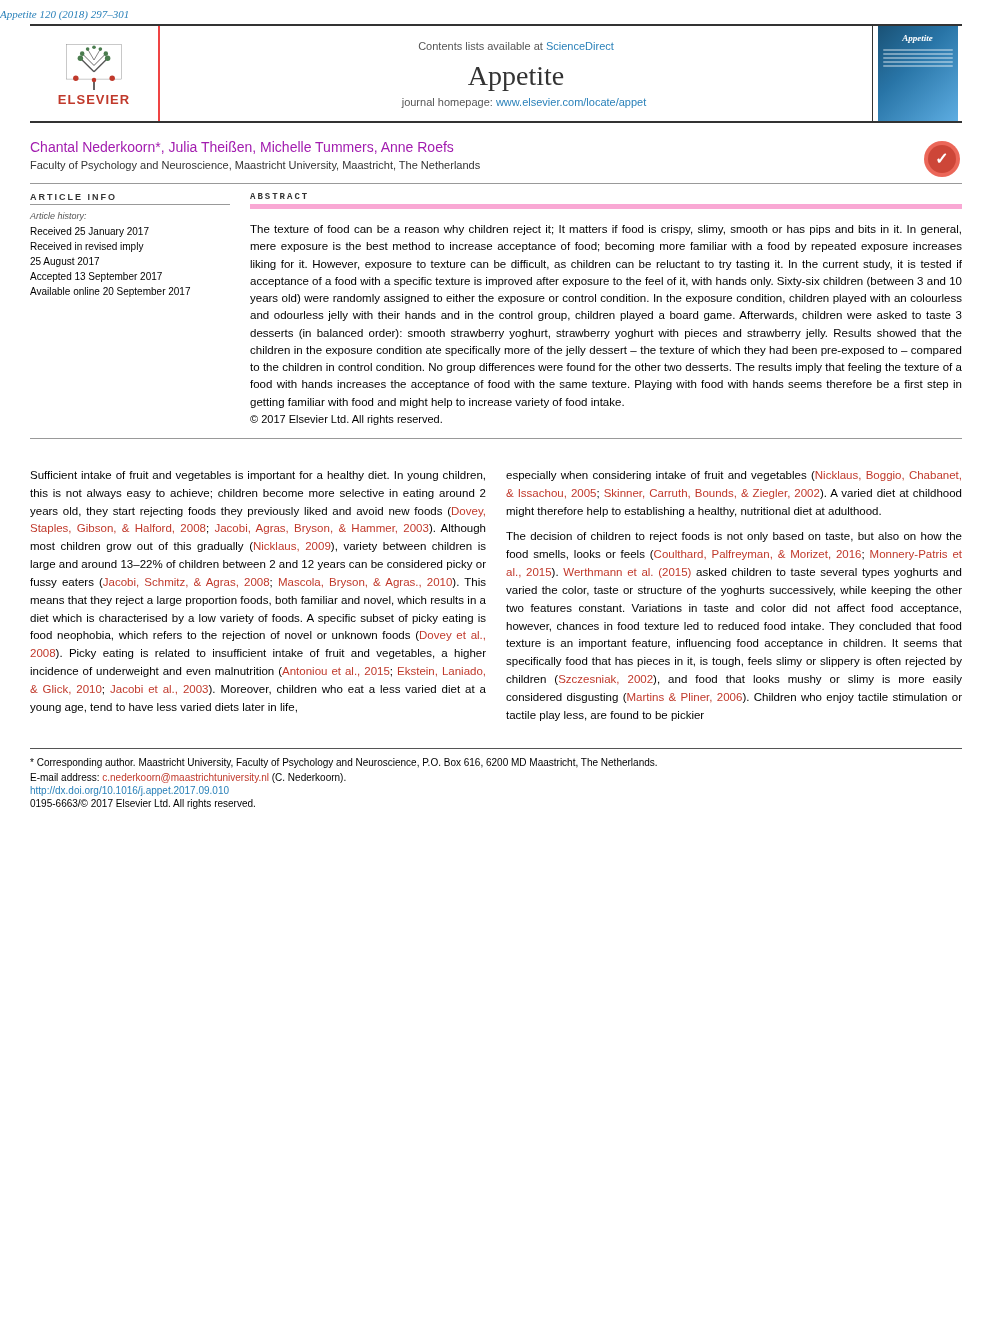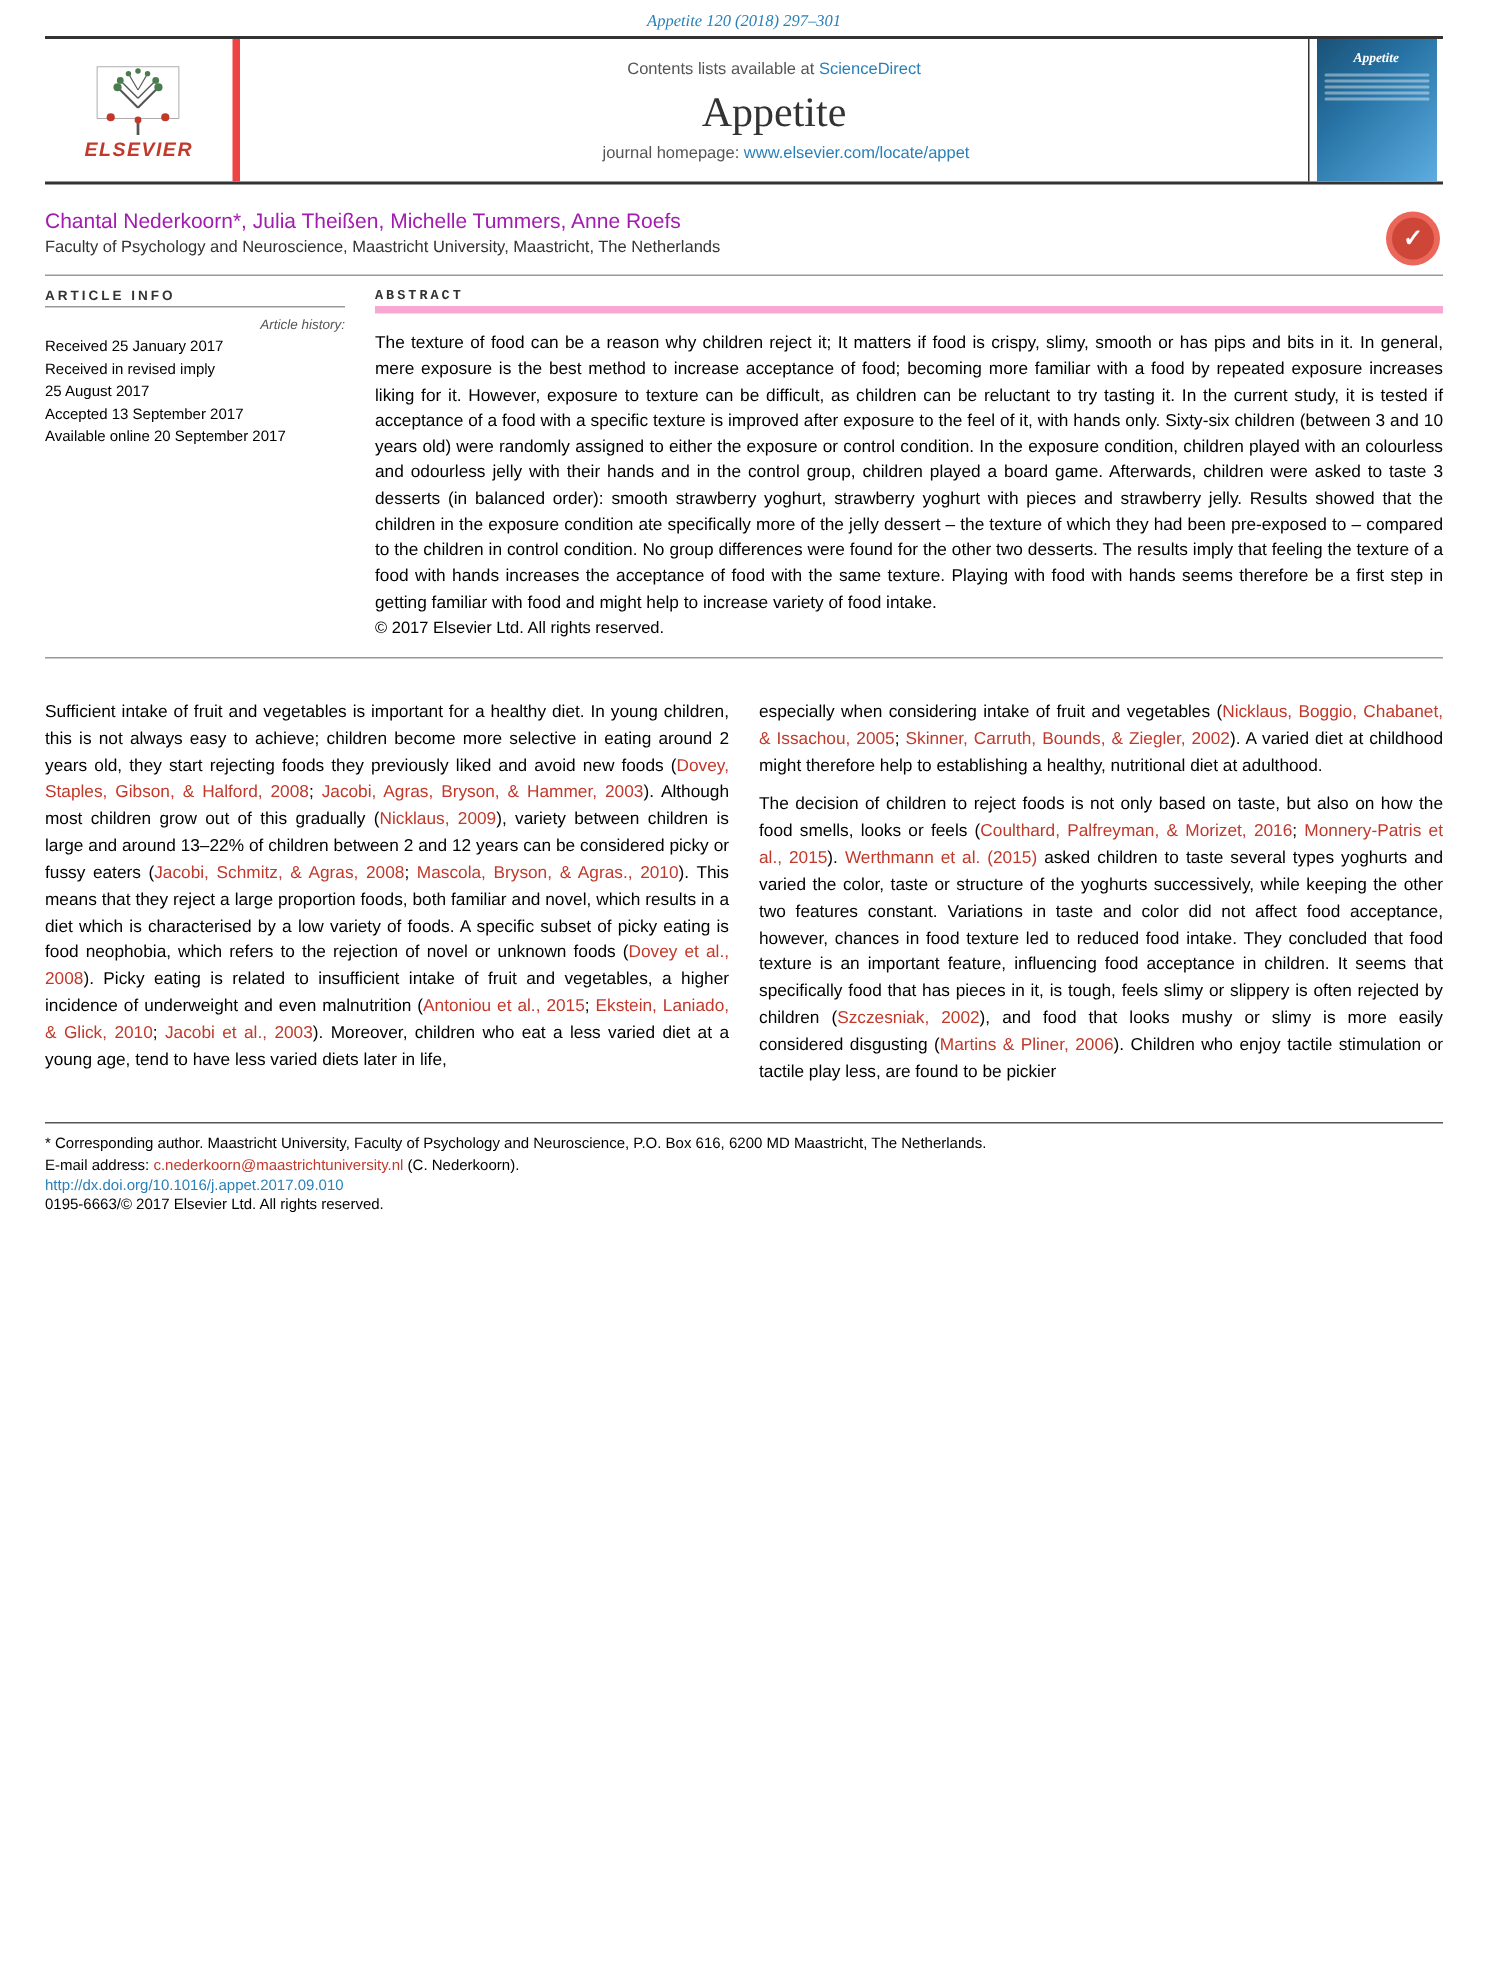--- a/index.html
+++ b/index.html
@@ -7,44 +7,42 @@
       font-family: 'Times New Roman', Times, serif;
       background: #fff;
       width: 992px;
       min-height: 1323px;
       font-size: 13px;
       color: #000;
     }
 
     
     .journal-header {
-      text-align: center;
+      text-align: left;
       padding: 8px 0 4px;
       font-size: 11px;
       color: #2980b9;
       font-style: italic;
     }
 
     .header-bar {
       border-top: 2px solid #333;
       border-bottom: 2px solid #333;
       display: flex;
       align-items: stretch;
       margin: 0 30px;
     }
 
     .header-left {
       width: 130px;
       padding: 8px;
-      border-right: 5px solid #ef4444;
+      border-right: 2px solid #ef4444;
       display: flex;
       flex-direction: column;
-      align-items: center;
       justify-content: center;
-      font-style: italic;
     }
 
     .elsevier-logo {
       display: flex;
       flex-direction: column;
       align-items: center;
     }
 
     .elsevier-tree {
       width: 70px;
@@ -207,21 +205,20 @@
       border-bottom: 1px solid #999;
       padding-bottom: 2px;
     }
 
     .article-info-subtitle {
       font-size: 9px;
       font-style: italic;
       color: #555;
       font-family: Arial, sans-serif;
       margin-bottom: 3px;
-      text-align: right;
     }
 
     .article-info p {
       font-size: 10px;
       color: #000;
       font-family: Arial, sans-serif;
       line-height: 1.5;
     }
 
     .abstract-section {

